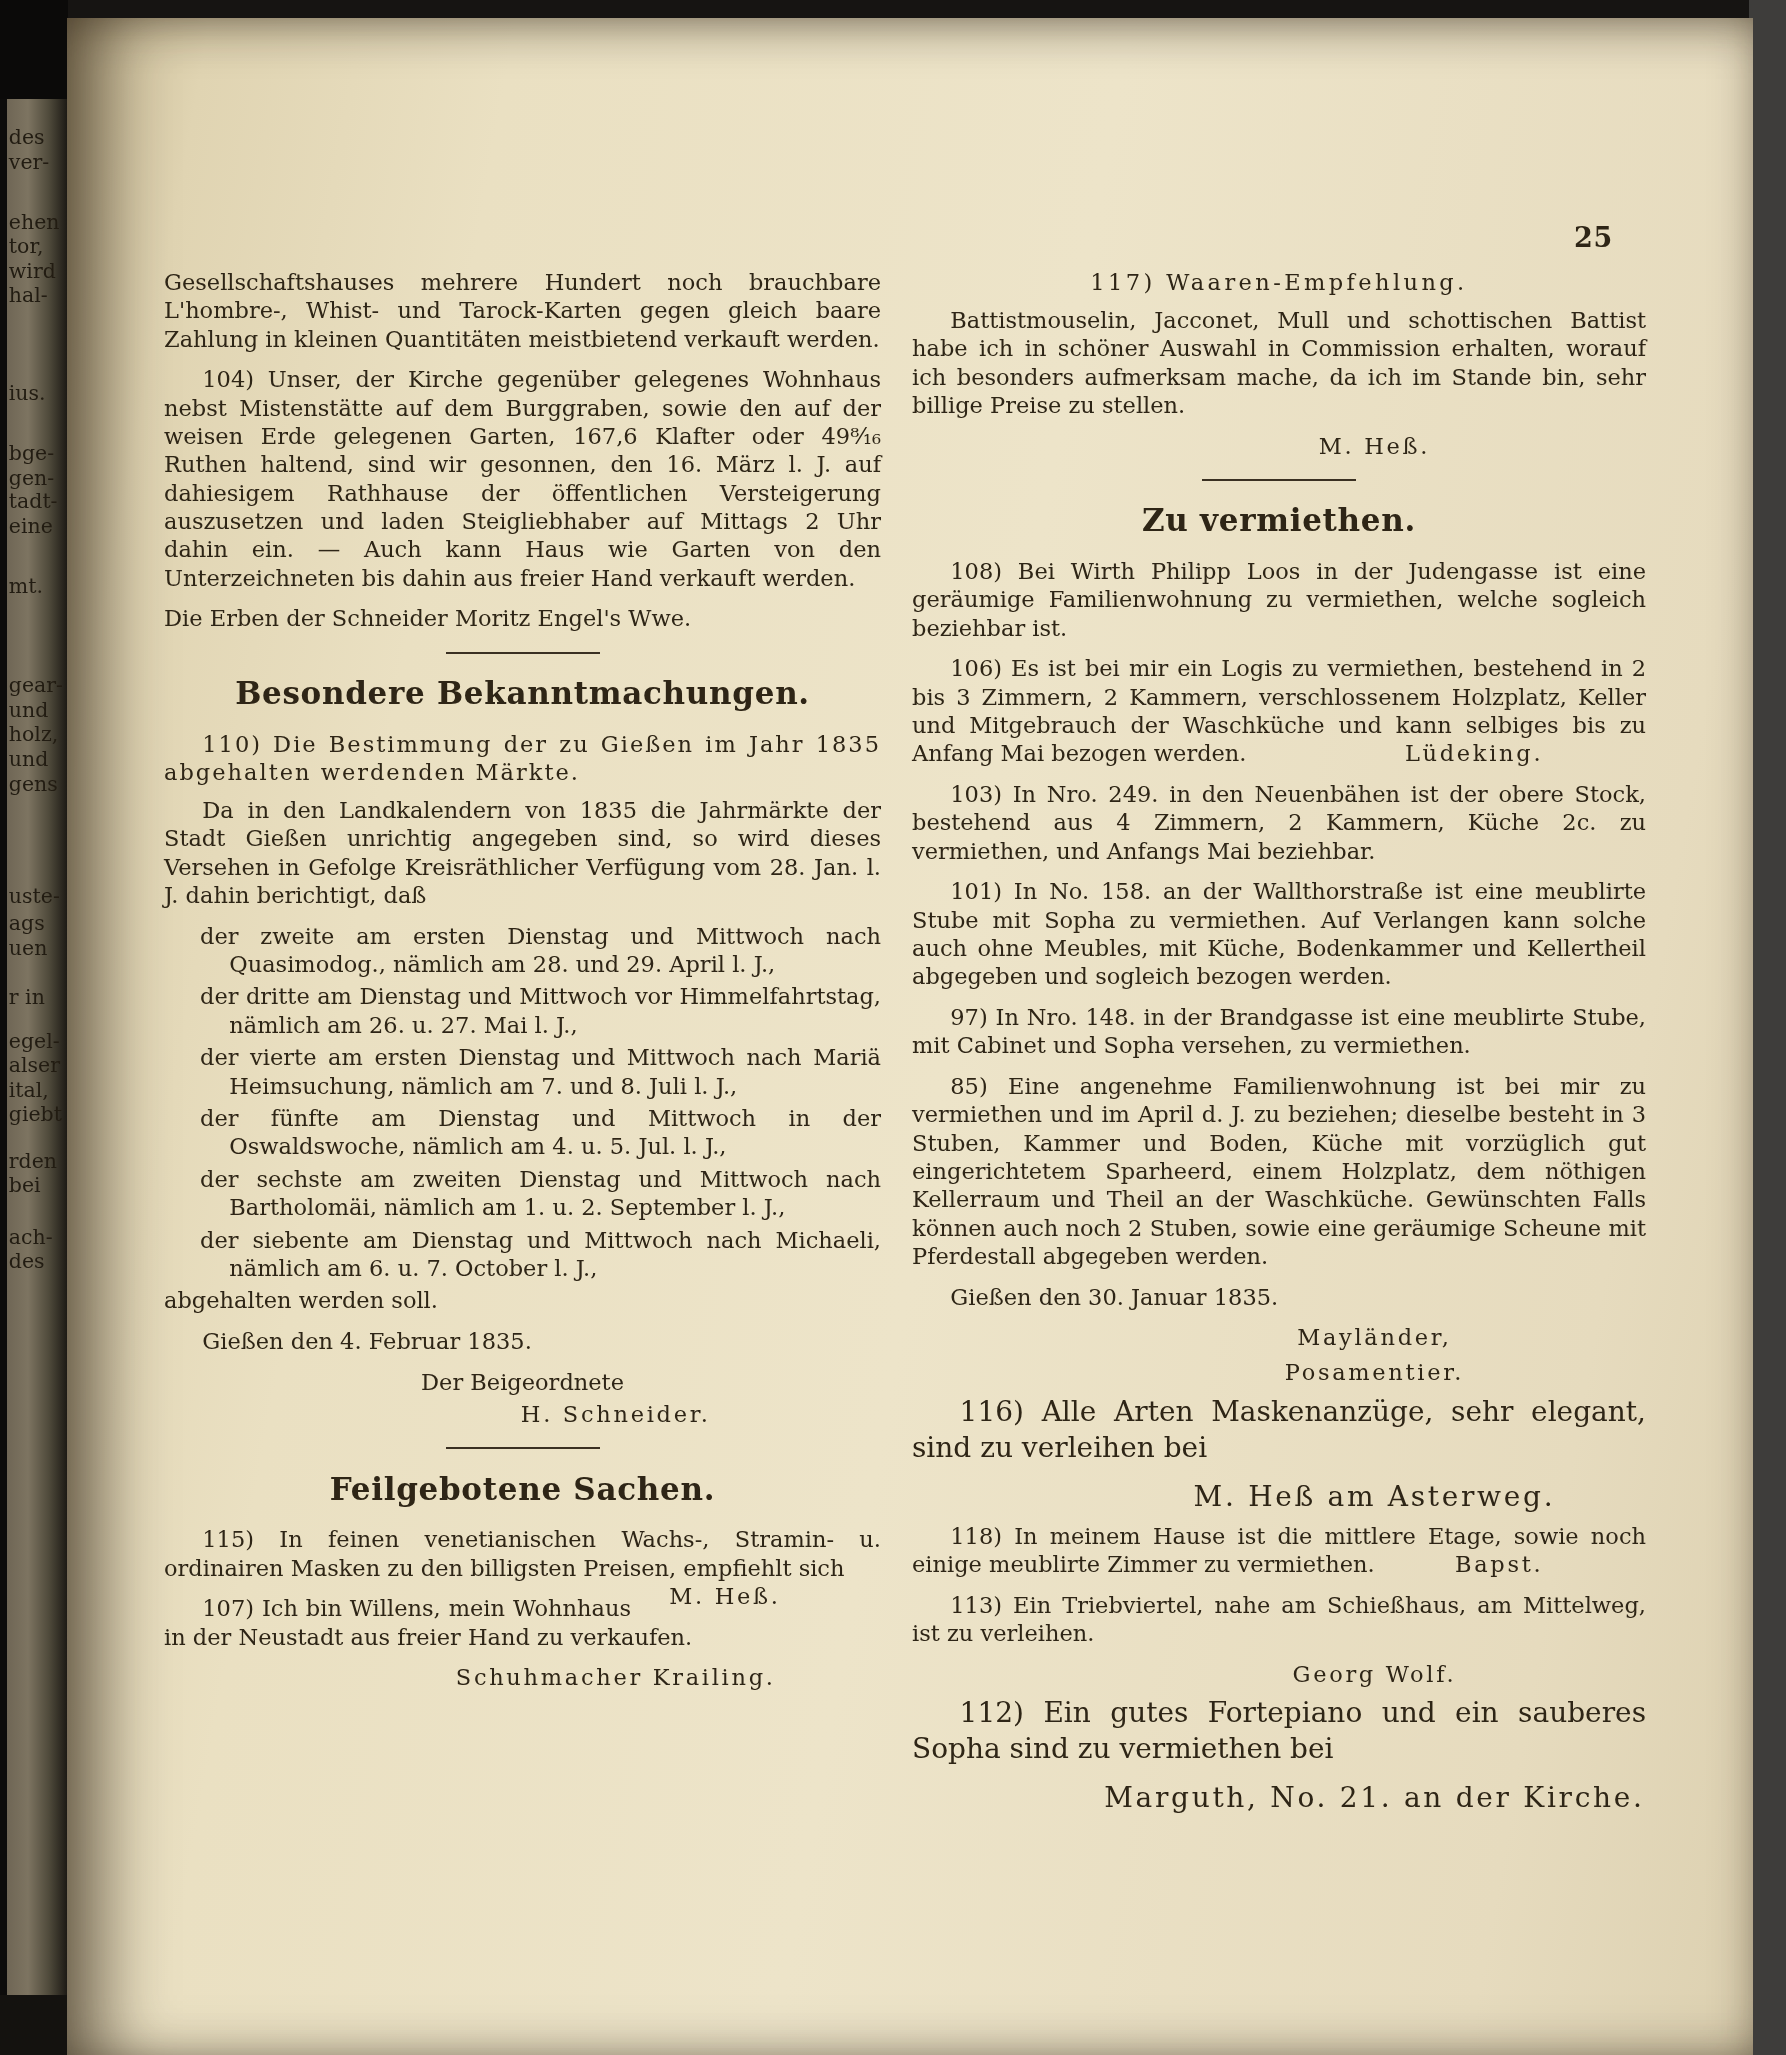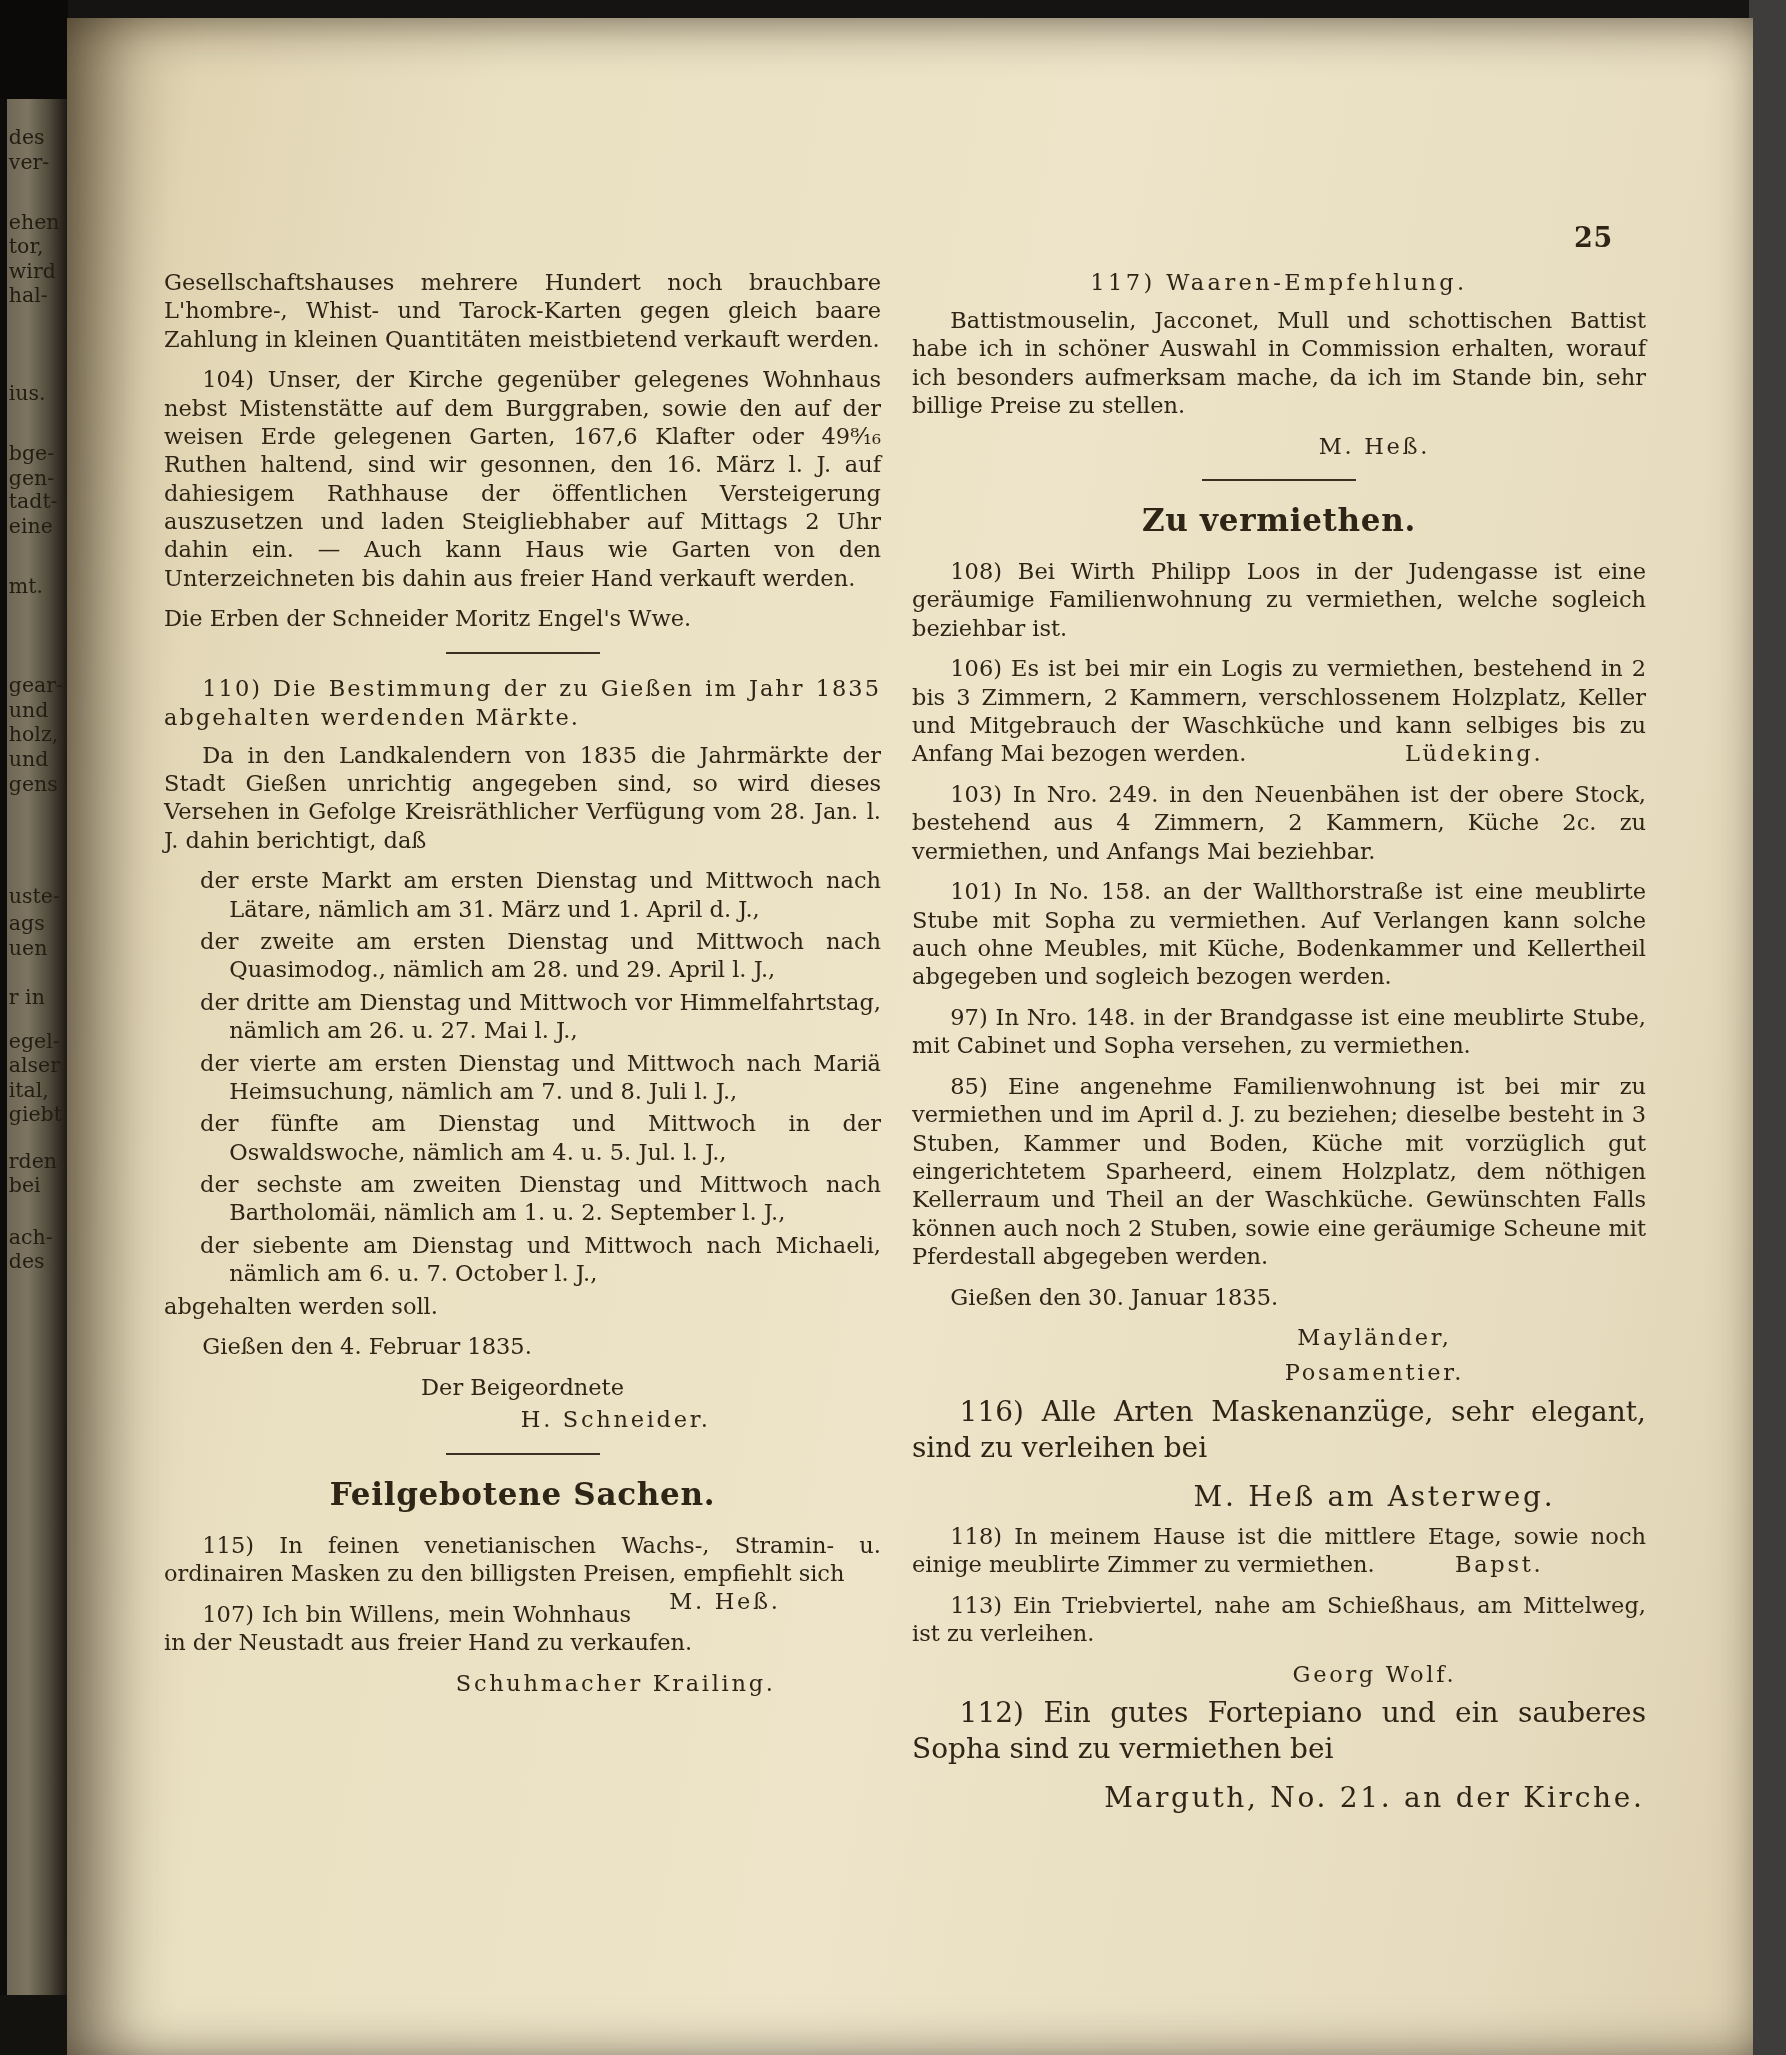--- a/index.html
+++ b/index.html
@@ -97,23 +97,23 @@
   <div class="corner-tl"></div>
   <div class="corner-bl"></div>
 
   <div class="page">
     <div class="page-number">25</div>
     <div class="col col-left">
         <div class="blk pn">Gesellschaftshauses mehrere Hundert noch brauchbare L'hombre-, Whist- und Tarock-Karten gegen gleich baare Zahlung in kleinen Quantitäten meistbietend verkauft werden.</div>
         <div class="blk p">104) Unser, der Kirche gegenüber gelegenes Wohnhaus nebst Mistenstätte auf dem Burggraben, sowie den auf der weisen Erde gelegenen Garten, 167,6 Klafter oder 49⁸⁄₁₆ Ruthen haltend, sind wir gesonnen, den 16. März l. J. auf dahiesigem Rathhause der öffentlichen Versteigerung auszusetzen und laden Steigliebhaber auf Mittags 2 Uhr dahin ein. — Auch kann Haus wie Garten von den Unterzeichneten bis dahin aus freier Hand verkauft werden.</div>
         <div class="blk pn">Die Erben der Schneider Moritz Engel's Wwe.</div>
         <div class="rule"></div>
+        <div class="blk heading">Besondere Bekanntmachungen.</div>
         <div class="blk spread">110) Die Bestimmung der zu Gießen im Jahr 1835 abgehalten werdenden Märkte.</div>
         <div class="blk p">Da in den Landkalendern von 1835 die Jahrmärkte der Stadt Gießen unrichtig angegeben sind, so wird dieses Versehen in Gefolge Kreisräthlicher Verfügung vom 28. Jan. l. J. dahin berichtigt, daß</div>
-        <div class="blk hang">der erste Markt am ersten Dienstag und Mittwoch nach Lätare, nämlich am 31. März und 1. April d. J.,</div>
         <div class="blk hang">der zweite am ersten Dienstag und Mittwoch nach Quasimodog., nämlich am 28. und 29. April l. J.,</div>
         <div class="blk hang">der dritte am Dienstag und Mittwoch vor Himmelfahrtstag, nämlich am 26. u. 27. Mai l. J.,</div>
         <div class="blk hang">der vierte am ersten Dienstag und Mittwoch nach Mariä Heimsuchung, nämlich am 7. und 8. Juli l. J.,</div>
         <div class="blk hang">der fünfte am Dienstag und Mittwoch in der Oswaldswoche, nämlich am 4. u. 5. Jul. l. J.,</div>
         <div class="blk hang">der sechste am zweiten Dienstag und Mittwoch nach Bartholomäi, nämlich am 1. u. 2. September l. J.,</div>
         <div class="blk hang">der siebente am Dienstag und Mittwoch nach Michaeli, nämlich am 6. u. 7. October l. J.,</div>
         <div class="blk pn">abgehalten werden soll.</div>
         <div class="blk p">Gießen den 4. Februar 1835.</div>
         <div class="blk center">Der Beigeordnete</div>
         <div class="blk sig">H. Schneider.</div>

